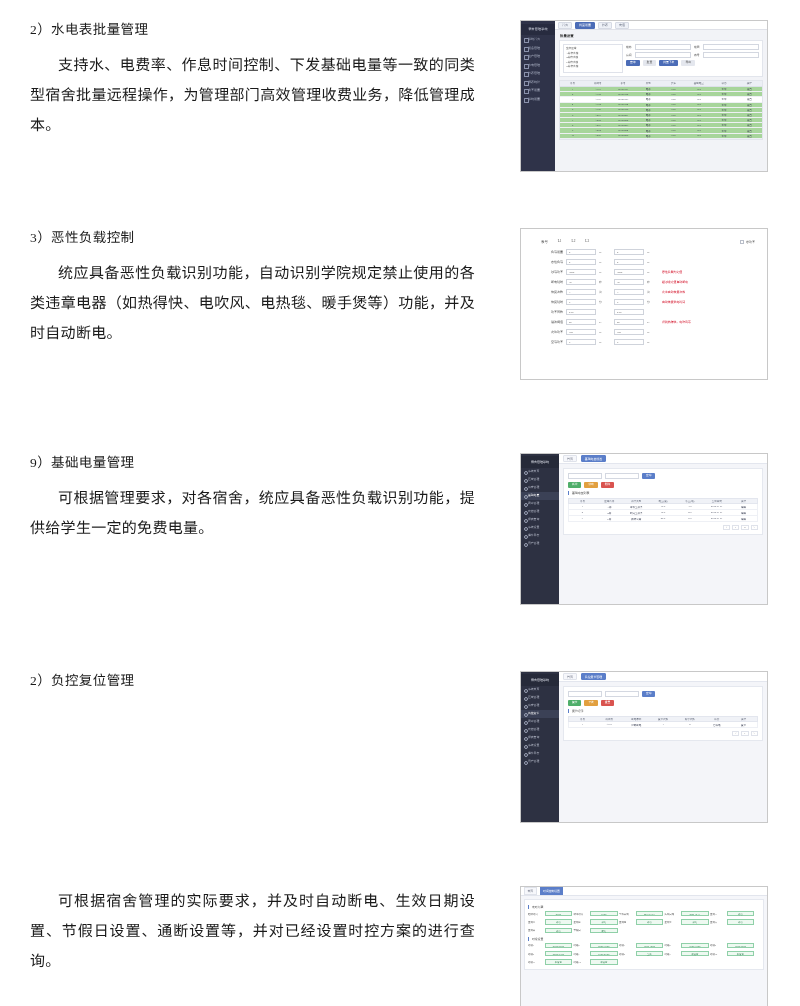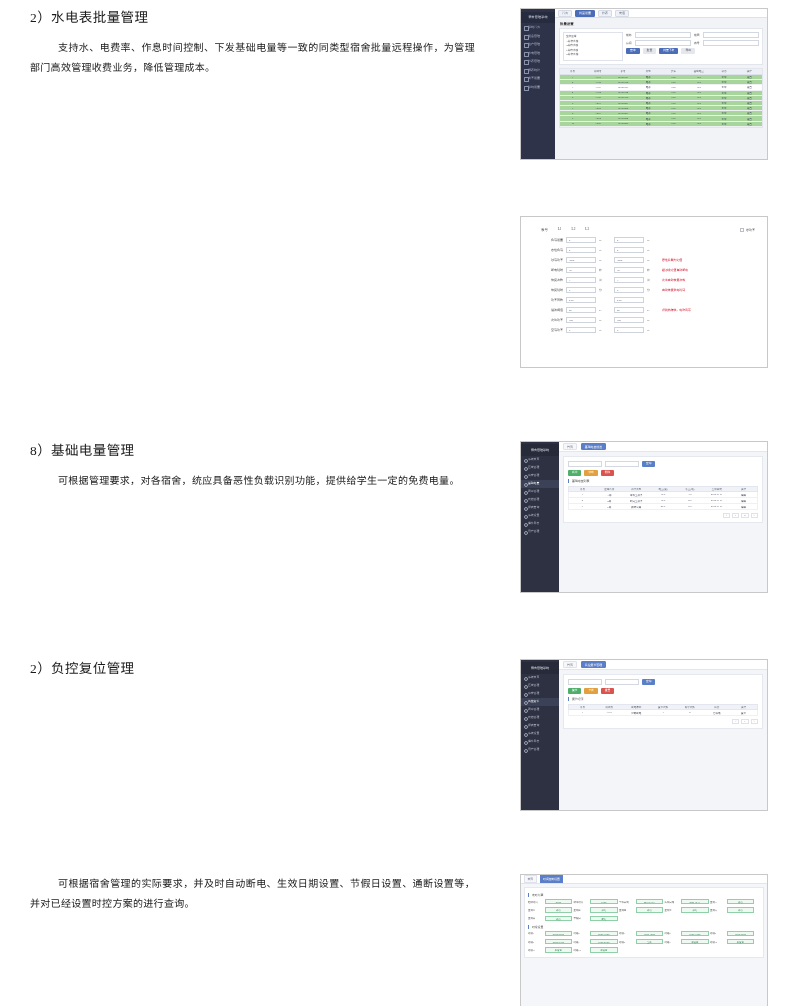--- a/index.html
+++ b/index.html
@@ -14,21 +14,21 @@
     font-family: "Liberation Serif", "DejaVu Serif", serif;
     color: #1a1a1a;
     position: relative;
     overflow: hidden;
   }
   .page {
     position: relative;
     width: 703px;
     height: 1006px;
     box-sizing: border-box;
-    padding: 8px 30px 0 30px;
+    padding: 20px 30px 0 30px;
   }
   .section {
     position: relative;
     width: 740px;
     display: block;
   }
   .text-col {
     width: 445px;
     float: left;
   }
@@ -39,21 +39,21 @@
   .clear { clear: both; }
 
   .sec-title {
     font-size: 13.5px;
     font-weight: normal;
     letter-spacing: 0.4px;
     margin: 0 0 10px 0;
     line-height: 1.5;
   }
   .sec-body {
-    font-size: 10px;
+    font-size: 15px;
     line-height: 2.0;
     text-align: justify;
     text-indent: 28px;
     margin: 0;
     letter-spacing: 0.3px;
   }
 
   
   .shot {
     border: 1px solid #c8c8c8;
@@ -446,20 +446,24 @@
         <div class="bRow">
           <span class="bLab">空载功率</span>
           <span class="bInp">5</span>
           <span class="bUnit">W</span>
           <span class="bInp">5</span>
           <span class="bUnit">W</span>
           <span class="bNote"></span>
         </div>
       </div>
     </div>
+    <div class="text-col">
+      <p class="sec-title">3）恶性负载控制</p>
+      <p class="sec-body">统应具备恶性负载识别功能，自动识别学院规定禁止使用的各类违章电器（如热得快、电吹风、电热毯、暖手煲等）功能，并及时自动断电。</p>
+    </div>
     <div class="clear"></div>
   </div>
 
   <div class="section" style="min-height:180px; margin-top:40px;">
     <div class="shot-col">
       <div class="shot shotC">
         <div class="sbC">
           <div class="logo">宿舍管理系统</div>
           <div class="it">系统首页</div>
           <div class="it">区域管理</div>
@@ -529,21 +533,21 @@
               <i>&lt;</i>
               <i>1</i>
               <i>2</i>
               <i>&gt;</i>
             </div>
           </div>
         </div>
       </div>
     </div>
     <div class="text-col">
-      <p class="sec-title">8）基础电量管理</p>
+      <p class="sec-title">9）基础电量管理</p>
       <p class="sec-body">可根据管理要求，对各宿舍，统应具备恶性负载识别功能，提供给学生一定的免费电量。</p>
     </div>
     <div class="clear"></div>
   </div>
 
   <div class="section" style="min-height:185px; margin-top:38px;">
     <div class="shot-col">
       <div class="shot shotC">
         <div class="sbC">
           <div class="logo">宿舍管理系统</div>

